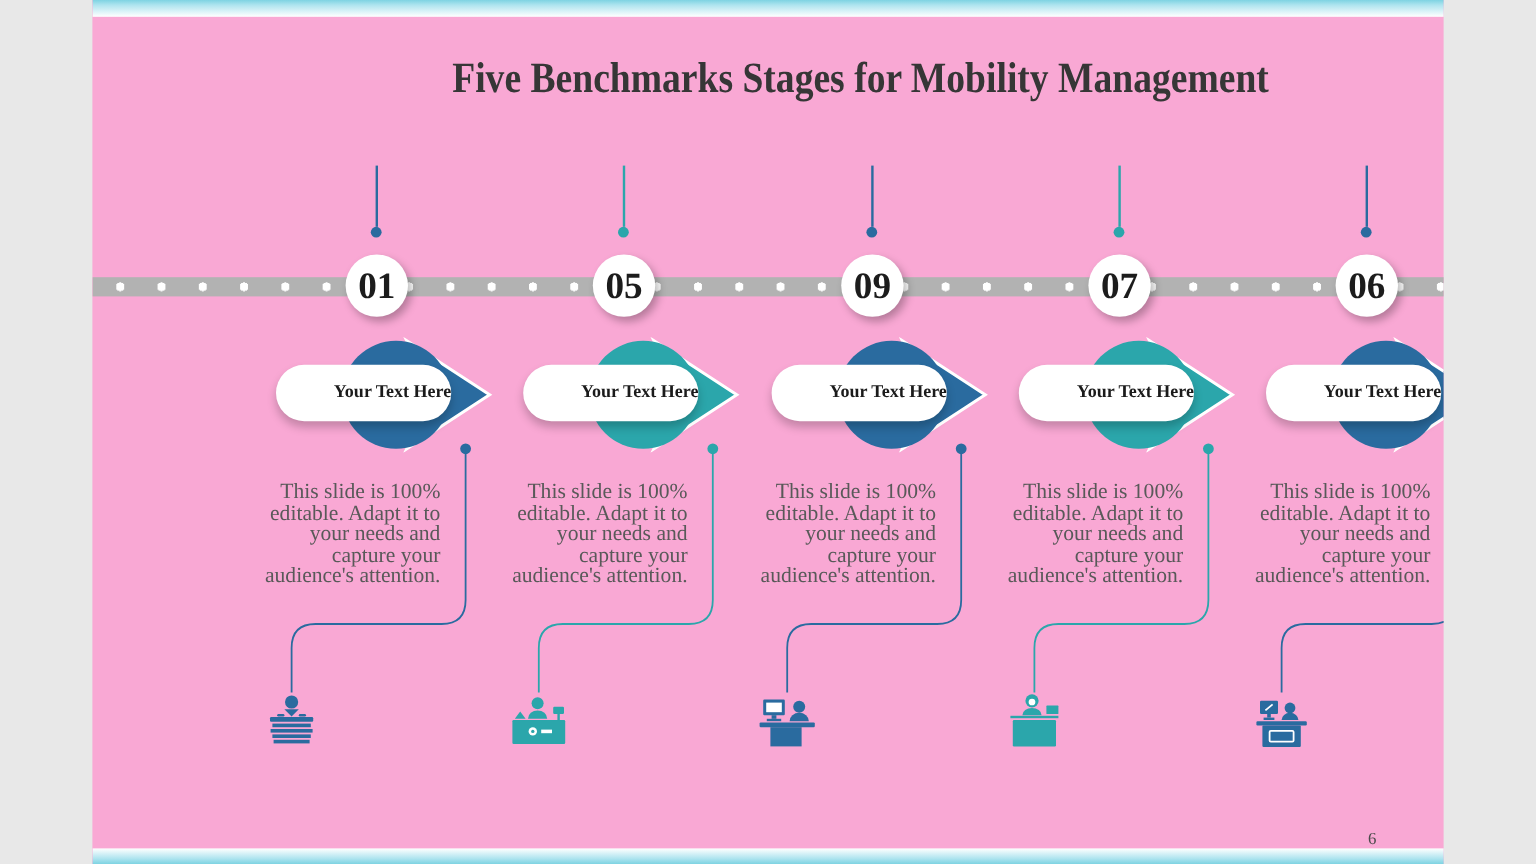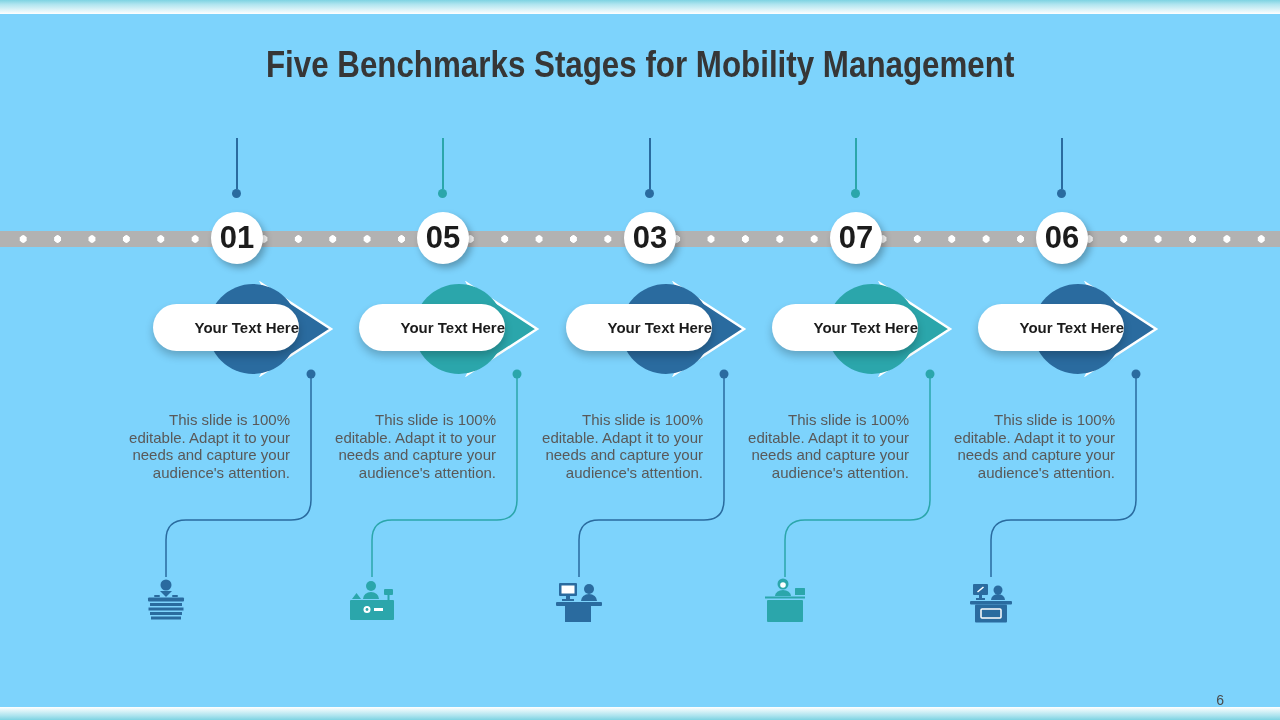--- a/index.html
+++ b/index.html
@@ -1,19 +1,19 @@
 <!DOCTYPE html>
 <html><head>
 <meta charset="utf-8">
 <style>
   html,body{margin:0;padding:0;background:#e8e8e8;}
   .slide{
-    position:relative;width:1280px;height:720px;margin:0 auto;
-    background:#7dd3fc;overflow:hidden;
-    font-family:Liberation Sans, sans-serif;
+    position:relative;width:1126px;height:720px;margin:0 auto;
+    background:#f9a8d4;overflow:hidden;
+    font-family:Liberation Serif, serif;
   }
   
   .edge-top{position:absolute;left:0;top:0;width:1280px;height:14px;
     background:linear-gradient(180deg,#7ed3e2 0%,#aee4ef 30%,#ffffff 100%);}
   .edge-bottom{position:absolute;left:0;bottom:0;width:1280px;height:13px;
     background:linear-gradient(0deg,#7ed3e2 0%,#aee4ef 35%,#ffffff 100%);}
   
   .title-wrap{position:absolute;left:0;top:20px;width:1280px;text-align:center;}
   .title{display:inline-block;font-size:36px;font-weight:600;color:#363636;
     transform:scaleX(0.87);transform-origin:center;white-space:nowrap;letter-spacing:0;}
@@ -27,22 +27,22 @@
   .stem-dot{position:absolute;left:98px;top:189px;width:9px;height:9px;border-radius:50%;background:var(--c);}
   .num-circle{position:absolute;left:77px;top:212px;width:52px;height:52px;border-radius:50%;
     background:#ffffff;box-shadow:3px 4px 7px rgba(0,0,0,0.28);
     display:flex;align-items:center;justify-content:center;}
   .num-circle span{font-size:31px;font-weight:700;color:#1c1c1c;}
   .arrow-svg{position:absolute;left:10px;top:281px;}
   .pill{position:absolute;left:19px;top:304px;width:146px;height:47px;border-radius:24px;
     background:#ffffff;box-shadow:0 5px 8px rgba(0,0,0,0.22);
     display:flex;align-items:center;justify-content:flex-end;}
   .pill span{font-size:15px;font-weight:700;color:#1b1b1b;}
-  .desc{position:absolute;left:-6px;top:411px;width:162px;
-    font-size:15px;line-height:17.5px;color:#595959;text-align:right;}
+  .desc{position:absolute;left:-6px;top:401px;width:162px;
+    font-size:18px;line-height:17.5px;color:#595959;text-align:right;}
   .connector{position:absolute;left:28px;top:369px;}
   .desk-icon{position:absolute;left:6px;top:576px;}
   
   .page-num{position:absolute;right:56px;bottom:12px;font-size:14px;color:#4a4a4a;}
 </style>
 </head>
 <body>
 
 <div class="slide">
   <div class="edge-top"></div>
@@ -116,21 +116,21 @@
       <circle cx="21" cy="33.5" r="3.5" fill="#ffffff"></circle>
       <circle cx="21" cy="33.5" r="1.4" fill="var(--c)"></circle>
       <rect x="28" y="32" width="9" height="3" fill="#ffffff"></rect>
     </svg>
   </div>
 
   <div class="stage" style="left: 547px; --c: #2A6B9F;">
     <div class="stem"></div>
     <div class="stem-dot"></div>
     <div class="num-circle">
-      <span>03</span>
+      <span>09</span>
     </div>
     <svg class="arrow-svg" width="196" height="96" viewBox="0 0 196 96">
       <path d="M118,3 L187,48 L118,93 L140,48 Z" fill="var(--c)" stroke="#ffffff" stroke-width="2.5"></path>
       <circle cx="109" cy="48" r="45" fill="var(--c)"></circle>
     </svg>
     <div class="pill">
       <span>Your Text Here</span>
     </div>
     <div class="desc">This slide is 100% editable. Adapt it to your needs and capture your audience's attention.</div>
     <svg class="connector" width="156" height="212" viewBox="0 0 156 212">

